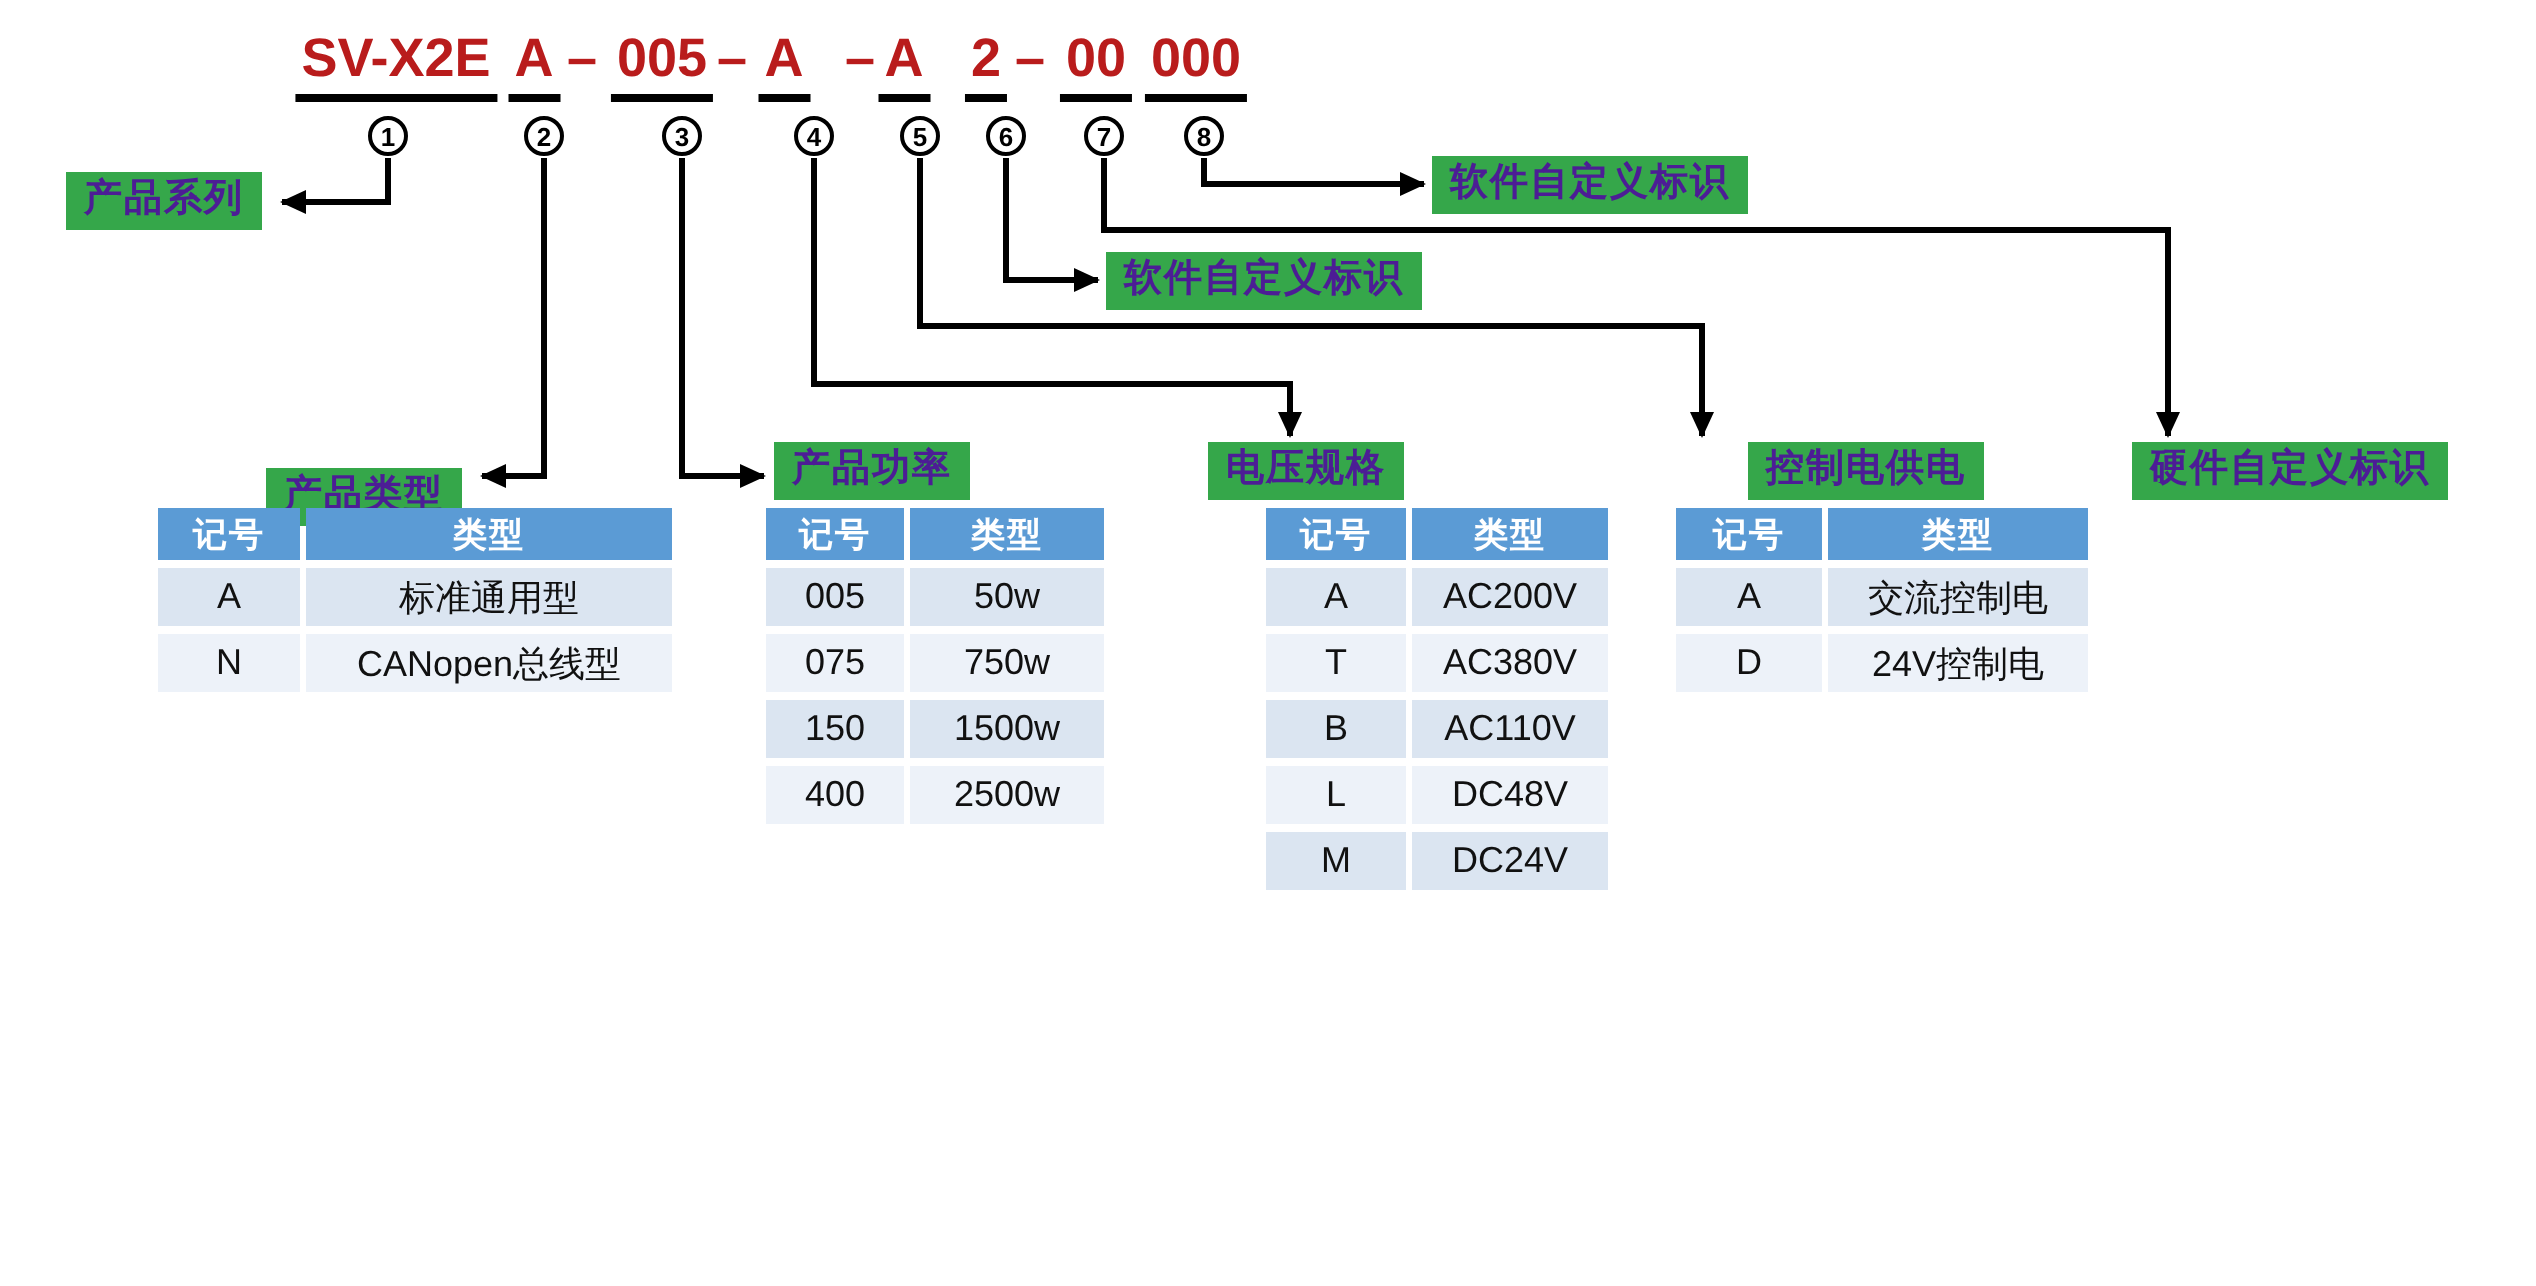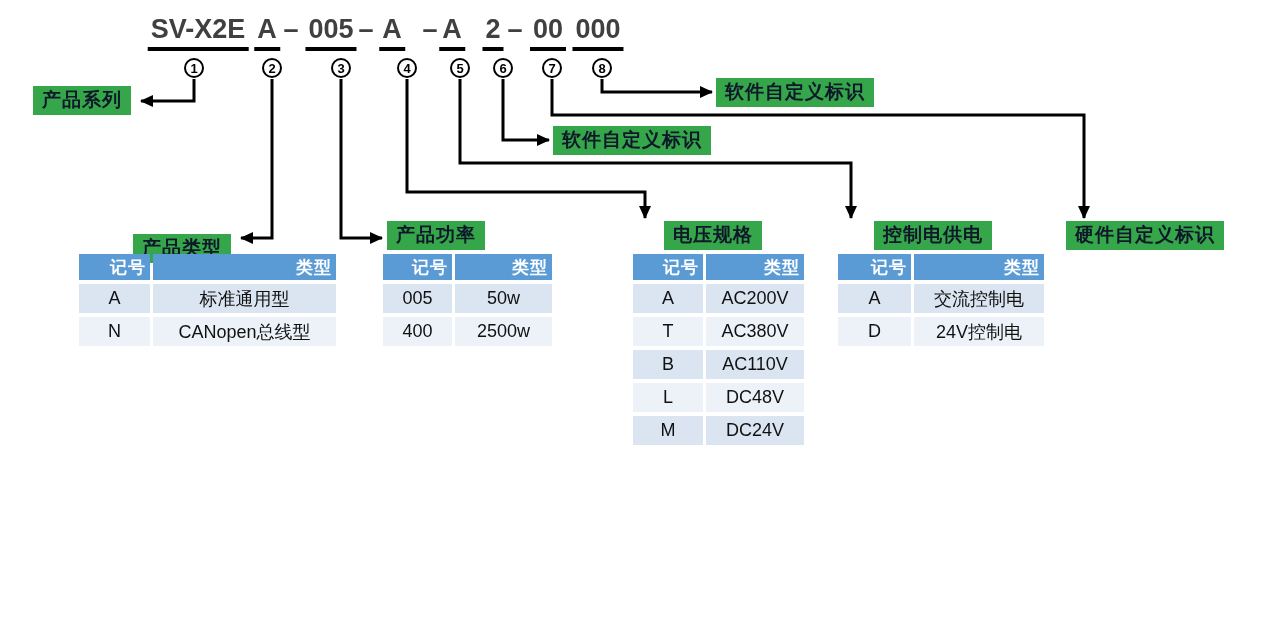--- a/index.html
+++ b/index.html
@@ -11,45 +11,45 @@
   }
   html,body{margin:0;padding:0;background:#fff;}
   #stage{
     position:relative;width:1268px;height:643px;background:#fff;overflow:hidden;
     font-family:"Liberation Sans","DejaVu Sans",sans-serif;
   }
   
   #code-row{position:absolute;top:14px;left:0;width:100%;height:40px;}
   .seg{
     position:absolute;top:0;transform:translateX(-50%);
-    font-size:27px;font-weight:bold;color:#404040;white-space:nowrap;
+    font-size:27px;font-weight:bold;color:#b91c1c;white-space:nowrap;
     height:33px;line-height:31px;
   }
   .seg.u{border-bottom:4px solid #000;padding:0 3px;}
   
   .marker{
     position:absolute;top:58px;transform:translateX(-50%);
     width:20px;height:20px;box-sizing:border-box;border:2px solid #000;border-radius:50%;
     display:flex;align-items:center;justify-content:center;
     font-size:13px;font-weight:600;color:#000;background:#fff;
   }
   
   #connectors{position:absolute;left:0;top:0;pointer-events:none;}
   .conn{fill:none;stroke:var(--line);stroke-width:3;stroke-linejoin:miter;}
   
   .glabel{
-    position:absolute;background:var(--green);color:#0f172a;font-weight:bold;
+    position:absolute;background:var(--green);color:#4c1d95;font-weight:bold;
     font-size:19px;line-height:22px;padding:3px 9px 4px;letter-spacing:1px;white-space:nowrap;
   }
   
   .dtable{position:absolute;}
   .dtable table{border-collapse:separate;border-spacing:3px 4px;}
   .dtable th{
     background:var(--blue);color:#fff;font-weight:bold;font-size:17px;
-    height:26px;padding:0 4px;text-align:right;letter-spacing:1px;
+    height:26px;padding:0 4px;text-align:center;letter-spacing:1px;
   }
   .dtable td{
     font-size:18px;color:#111;height:29px;padding:0 4px;text-align:center;white-space:nowrap;
   }
   .dtable tbody tr:nth-child(odd) td{background:var(--row-dark);}
   .dtable tbody tr:nth-child(even) td{background:var(--row-light);}
 </style>
 </head>
 <body>
 
@@ -134,27 +134,35 @@
               <th style="width: 61px;">记号</th>
               <th style="width: 89px;">类型</th>
             </tr>
           </thead>
           <tbody>
             <tr>
               <td>005</td>
               <td>50w</td>
             </tr>
             <tr>
+              <td>075</td>
+              <td>750w</td>
+            </tr>
+            <tr>
+              <td>150</td>
+              <td>1500w</td>
+            </tr>
+            <tr>
               <td>400</td>
               <td>2500w</td>
             </tr>
           </tbody>
         </table>
       </div>
-      <div class="glabel" style="left: 664px; top: 221px;">电压规格</div>
+      <div class="glabel" style="left: 604px; top: 221px;">电压规格</div>
       <div class="dtable" style="left: 630px; top: 250px;">
         <table>
           <thead>
             <tr>
               <th style="width: 62px;">记号</th>
               <th style="width: 90px;">类型</th>
             </tr>
           </thead>
           <tbody>
             <tr>

